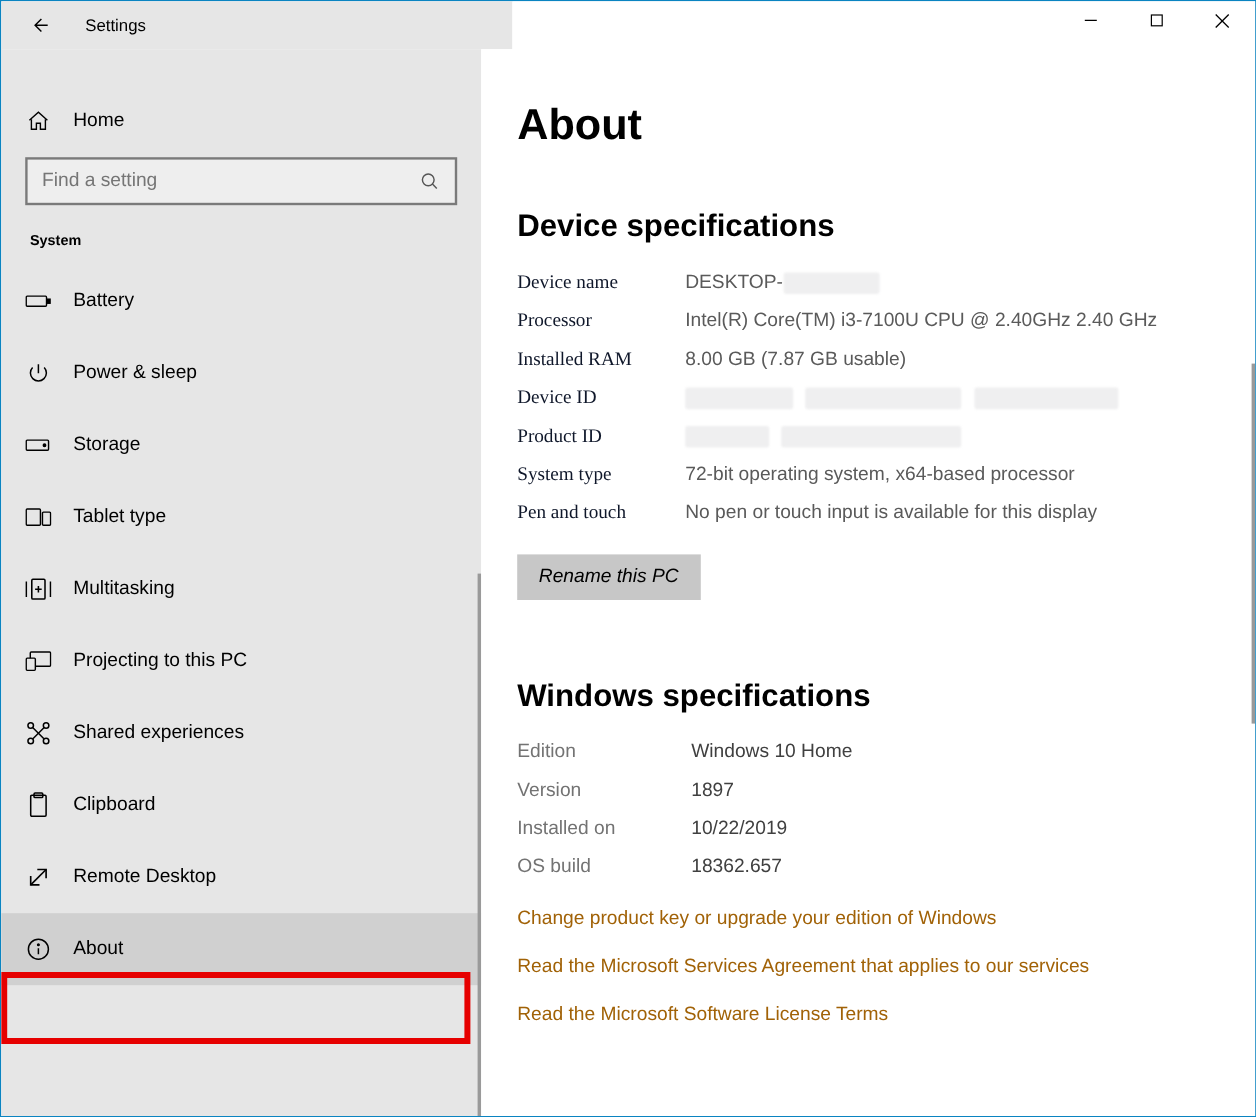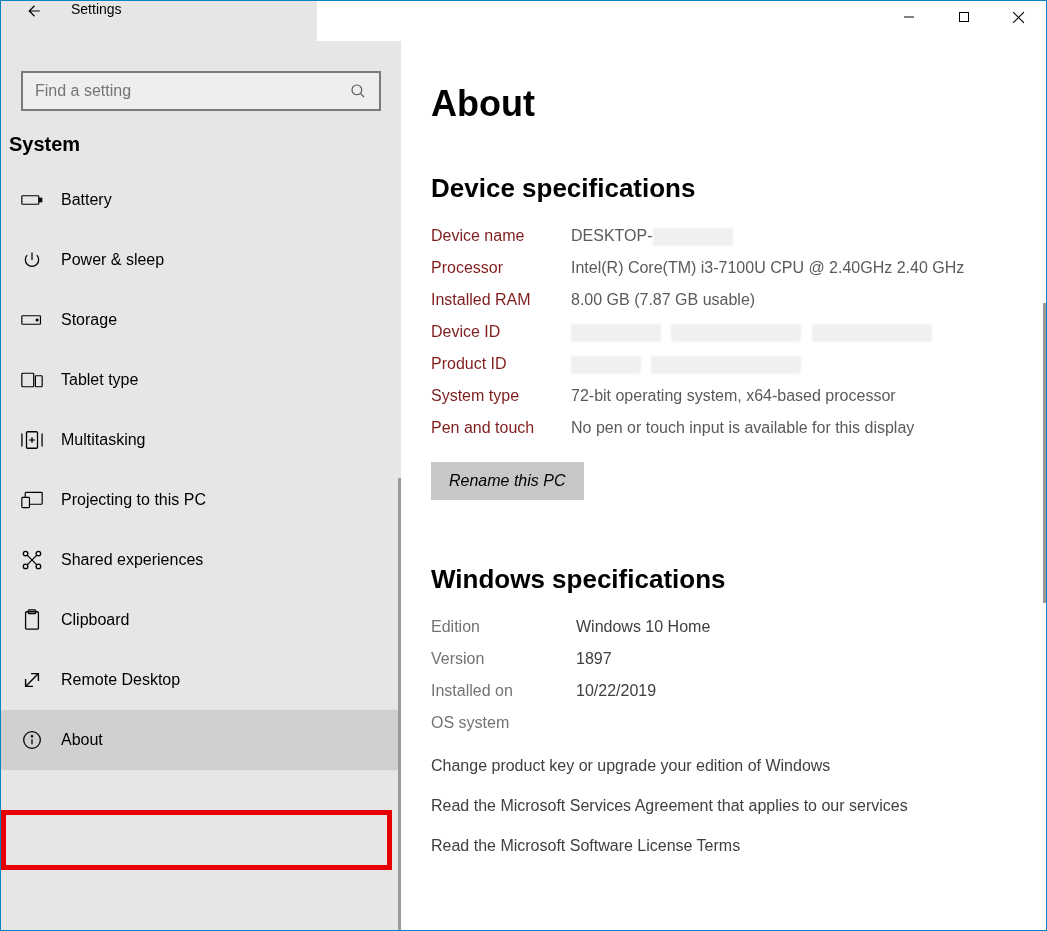--- a/index.html
+++ b/index.html
@@ -19,23 +19,23 @@
     height: 100%;
   }
   .titlebar {
     height: 40px;
     display: flex;
     align-items: center;
     position: relative;
   }
   .titlebar-left {
     display: flex;
-    align-items: flex-start;
+    align-items: center;
     background: #e6e6e6;
-    width: 316px;
+    width: 426px;
     height: 100%;
     padding-left: 22px;
   }
   .titlebar-right {
     flex: 1;
     height: 100%;
     background: #fff;
     display: flex;
     justify-content: flex-end;
     align-items: flex-start;
@@ -107,23 +107,23 @@
   .search-input {
     flex: 1;
     border: none;
     background: transparent;
     font-size: 16px;
     color: #b91c1c;
     outline: none;
   }
   .search-icon { color: #555; }
   .section-label {
-    font-size: 20px;
+    font-size: 12px;
     font-weight: 600;
-    padding: 0 20px 14px 8px;
+    padding: 0 20px 14px 24px;
   }
   .nav-item {
     display: flex;
     align-items: center;
     height: 60px;
     padding-left: 20px;
     font-size: 16px;
     cursor: default;
   }
   .nav-item.selected {
@@ -165,21 +165,22 @@
   }
   .spec-row {
     display: flex;
     align-items: flex-start;
     font-size: 16px;
     margin-bottom: 8px;
     line-height: 24px;
   }
   .spec-label {
     width: 140px;
-    color: #7f1d1d;
+    color: #0f172a;
+    font-family: Liberation Serif, serif;
   }
   .spec-value {
     flex: 1;
     color: #5a5a5a;
   }
   .redacted {
     display: inline-block;
     background: #efeff0;
     border-radius: 2px;
     height: 18px;
@@ -205,21 +206,21 @@
   .win-spec-label {
     width: 145px;
     color: #737373;
   }
   .win-spec-value {
     flex: 1;
     color: #404040;
   }
   .link-line {
     font-size: 16px;
-    color: #404040;
+    color: #a16207;
     margin-top: 22px;
   }
   .main-scroll {
     position: absolute;
     right: 0;
     top: 262px;
     width: 3px;
     height: 300px;
     background: #9a9a9a;
   }
@@ -259,20 +260,29 @@
         </div>
       </div>
     </div>
   </div>
 
   <div class="content">
 
     <div class="sidebar">
 
       <div class="sidebar-inner">
+        <div class="nav-row">
+          <span class="nav-icon">
+            <svg width="20" height="20" viewBox="0 0 24 24" fill="none" stroke="#000" stroke-width="1.4">
+                <path d="M3 11l9-8 9 8"></path>
+                <path d="M5 10v10h5v-6h4v6h5V10"></path>
+              </svg>
+          </span>
+          <span class="nav-label">Home</span>
+        </div>
 
         <div class="search-wrap">
           <div class="search-box">
             <input class="search-input" placeholder="Find a setting" style="">
             <span class="search-icon">
               <svg width="18" height="18" viewBox="0 0 24 24" fill="none" stroke="#555" stroke-width="1.6">
                   <circle cx="10.5" cy="10.5" r="6.5"></circle>
                   <line x1="20" y1="20" x2="15.2" y2="15.2"></line>
                 </svg>
             </span>
@@ -450,21 +460,22 @@
       </div>
       <div class="win-spec-row">
         <div class="win-spec-label">Version</div>
         <div class="win-spec-value">1897</div>
       </div>
       <div class="win-spec-row">
         <div class="win-spec-label">Installed on</div>
         <div class="win-spec-value">10/22/2019</div>
       </div>
       <div class="win-spec-row">
-        <div class="win-spec-label">OS system</div>
+        <div class="win-spec-label">OS build</div>
+        <div class="win-spec-value">18362.657</div>
       </div>
 
       <div class="link-line">Change product key or upgrade your edition of Windows</div>
       <div class="link-line">Read the Microsoft Services Agreement that applies to our services</div>
       <div class="link-line">Read the Microsoft Software License Terms</div>
 
       <div class="main-scroll"></div>
     </div>
   </div>
 </div>

